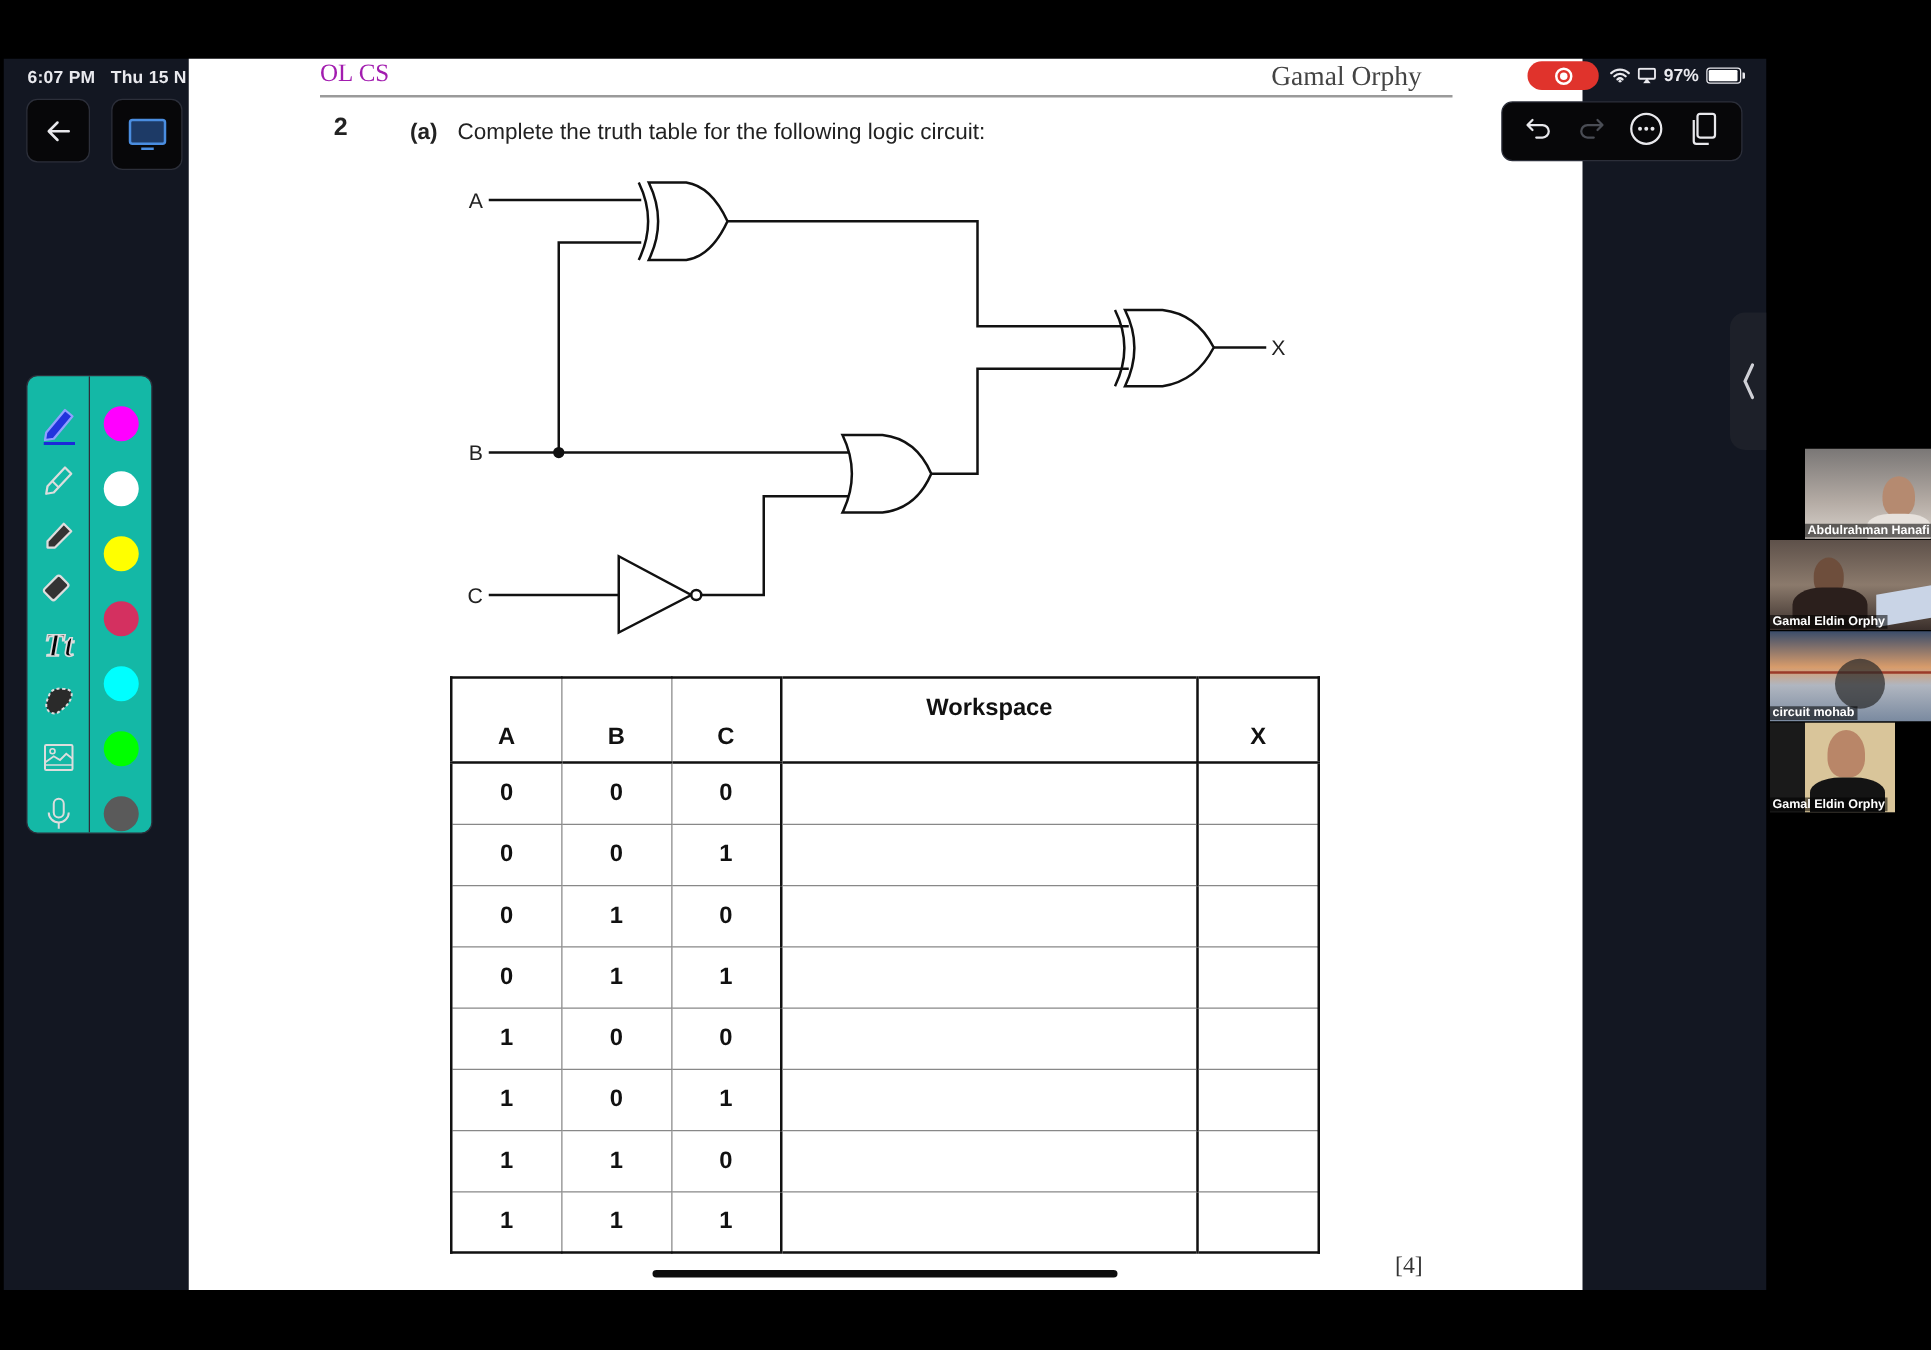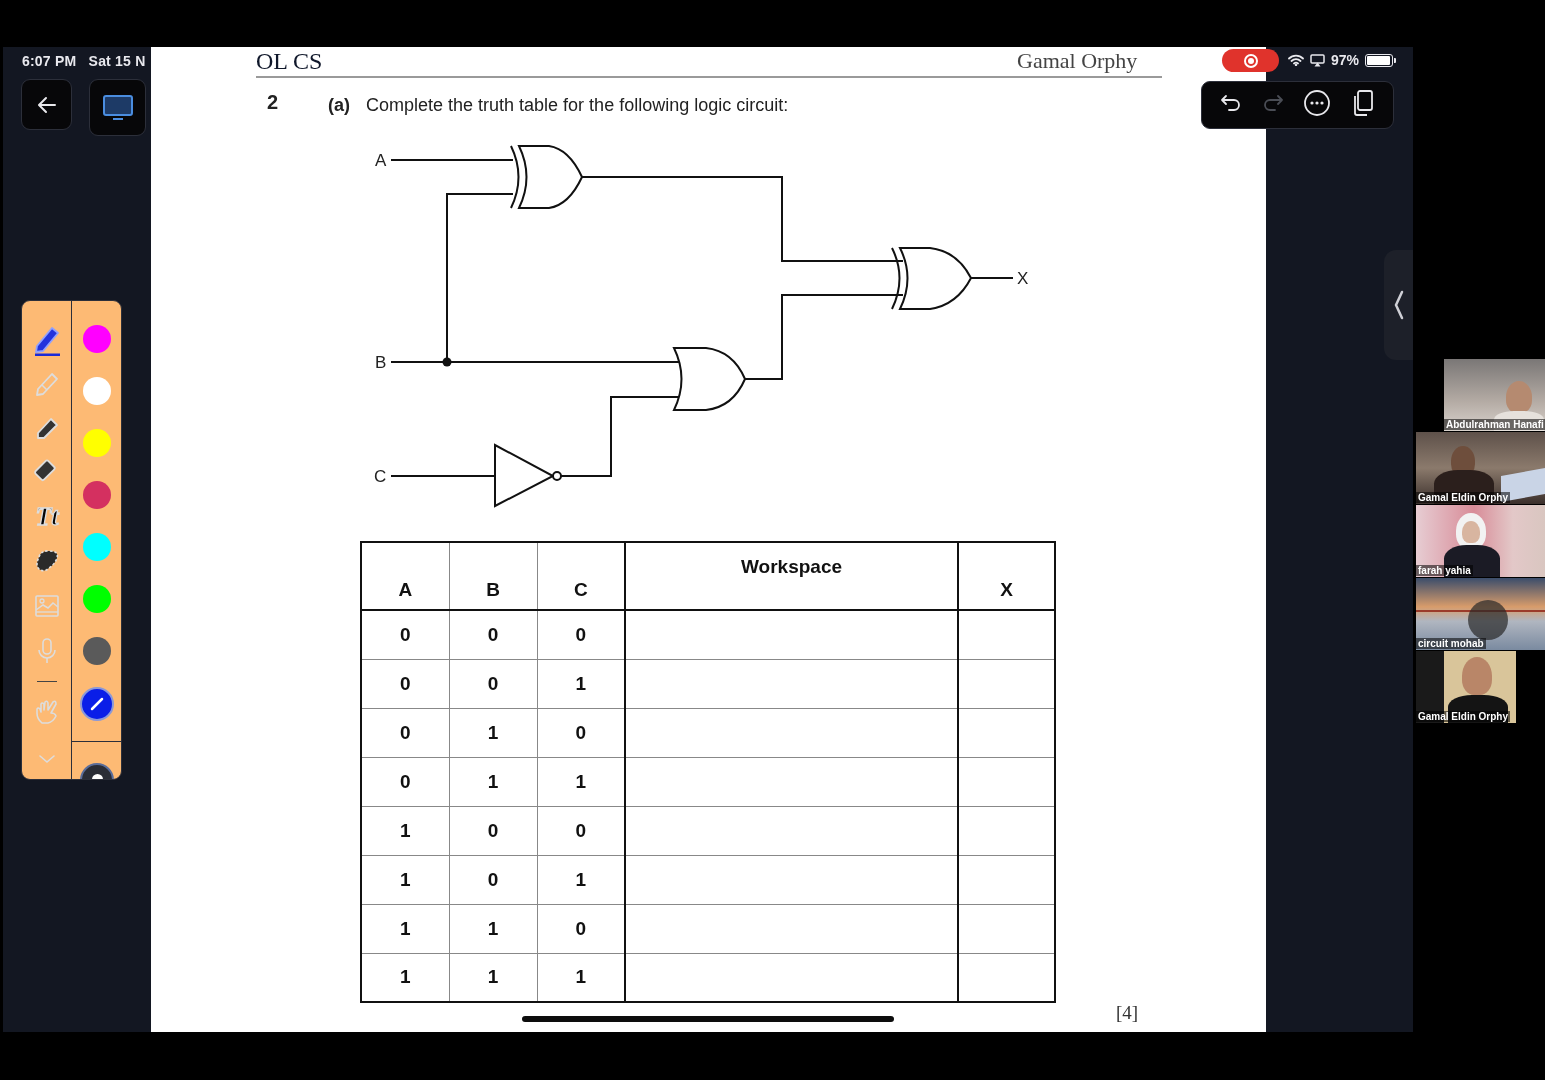--- a/index.html
+++ b/index.html
@@ -15,21 +15,21 @@
   .battery::after { content: ""; position: absolute; right: -4px; top: 3px; width: 2px; height: 5px; background: #e9e9ee; border-radius: 0 1px 1px 0; }
   .battery-fill { width: 96%; height: 100%; background: #fff; border-radius: 1px; }
   .rec-pill { position: absolute; left: 1222px; top: 49px; width: 57px; height: 23px; background: #e0332c; border-radius: 12px; display: flex; align-items: center; justify-content: center; z-index: 5; }
   .rec-dot { width: 14px; height: 14px; border: 2px solid #fff; border-radius: 50%; display: flex; align-items: center; justify-content: center; }
   .rec-dot::after { content: ""; width: 6px; height: 6px; background: #fff; border-radius: 50%; }
 
   .btn-dark { position: absolute; background: #070709; border: 1px solid #2c2f3a; border-radius: 9px; display: flex; align-items: center; justify-content: center; }
 
   
   .page { position: absolute; left: 151px; top: 47px; width: 1115px; height: 985px; background: #fff; }
-  .hdr-left { position: absolute; left: 105px; top: 1px; font-family: "Liberation Serif", serif; font-size: 24px; color: #0f172a; }
+  .hdr-left { position: absolute; left: 105px; top: 1px; font-family: "Liberation Serif", serif; font-size: 20px; color: #a21caf; }
   .hdr-right { position: absolute; left: 866px; top: 1px; font-family: "Liberation Serif", serif; font-size: 22px; color: #444; text-align: right; }
   .hdr-rule { position: absolute; left: 105px; top: 29px; width: 906px; height: 1.5px; background: #9a9a9a; }
   .qnum { position: absolute; left: 116px; top: 44px; font-size: 20px; font-weight: 700; color: #222; }
   .qpart { position: absolute; left: 177px; top: 48px; font-size: 18px; font-weight: 700; color: #222; }
   .qtext { position: absolute; left: 215px; top: 48px; font-size: 18px; color: #222; }
   .circuit { position: absolute; left: 0; top: 0; }
   .marks { position: absolute; left: 965px; top: 955px; font-family: "Liberation Serif", serif; font-size: 19px; color: #333; }
 
   .truth { position: absolute; left: 209px; top: 494px; border-collapse: collapse; border: 2.5px solid #111; }
   .truth th, .truth td { border: 1px solid #888; text-align: center; font-weight: 700; font-size: 19px; color: #111; }
@@ -39,41 +39,41 @@
   .truth .c-ws { width: 333px; border-left: 2.5px solid #111; border-right: 2.5px solid #111; }
   .truth .c-x { width: 97px; }
   .truth th.c-ws { vertical-align: top; padding-top: 13px; }
 
   .home-bar { position: absolute; left: 522px; top: 1016px; width: 372px; height: 6px; background: #0d0d0d; border-radius: 3px; z-index: 6; }
 
   
   .tools-top { position: absolute; left: 1201px; top: 81px; width: 193px; height: 48px; background: #070709; border: 1px solid #2c2f3a; border-radius: 9px; display: flex; align-items: center; justify-content: space-around; padding: 0 8px; z-index: 5; }
 
   
-  .palette { position: absolute; left: 21px; top: 300px; width: 101px; height: 480px; background: #fdba74; border: 1px solid #2c2f3a; border-radius: 9px; overflow: hidden; }
+  .palette { position: absolute; left: 21px; top: 300px; width: 101px; height: 367px; background: #14b8a6; border: 1px solid #2c2f3a; border-radius: 9px; overflow: hidden; }
   .palette .divider-v { position: absolute; left: 49px; top: 0; width: 1px; height: 100%; background: #2c2f3a; }
   .tool { position: absolute; left: 8px; width: 34px; height: 34px; display: flex; align-items: center; justify-content: center; }
   .swatch { position: absolute; left: 61px; width: 28px; height: 28px; border-radius: 50%; }
 
   .side-handle { position: absolute; left: 1384px; top: 250px; width: 29px; height: 110px; background: #1d2029; border-radius: 12px 0 0 12px; display: flex; align-items: center; justify-content: center; }
 
   
   .videos { position: absolute; left: 1416px; top: 359px; width: 129px; }
   .tile { position: relative; width: 129px; height: 72px; margin-bottom: 1px; overflow: hidden; }
   .tile-name { position: absolute; left: 0; bottom: 1px; font-size: 10px; color: #fff; background: rgba(0,0,0,0.55); padding: 0 2px; white-space: nowrap; font-weight: 600; }
   .person { position: absolute; border-radius: 50% 50% 40% 40%; }
 </style>
 </head>
 <body>
 
 <div class="ipad"></div>
 
 <div class="status-time">
   <span>6:07 PM</span>&nbsp;&nbsp;
-  <span>Sat 15 N</span>
+  <span>Thu 15 N</span>
 </div>
 
 <div class="btn-dark" style="left:21px;top:79px;width:51px;height:51px;">
   <svg width="24" height="24" viewBox="0 0 24 24">
       <path d="M20 12H5M11 5l-7 7 7 7" stroke="#e8e8ec" stroke-width="2" fill="none" stroke-linecap="round" stroke-linejoin="round"></path>
     </svg>
 </div>
 <div class="btn-dark" style="left:89px;top:79px;width:57px;height:57px;">
   <svg width="32" height="28" viewBox="0 0 32 28">
       <rect x="2" y="2" width="28" height="19" rx="2" fill="#1d3a66" stroke="#4a8de0" stroke-width="2"></rect>
@@ -335,26 +335,20 @@
     <div class="person" style="left:62px;top:22px;width:26px;height:32px;background:#b58a70;"></div>
     <div class="person" style="left:50px;top:52px;width:50px;height:22px;background:#e6e1dc;border-radius:40% 40% 0 0;"></div>
     <span class="tile-name">Abdulrahman Hanafi</span>
   </div>
   <div class="tile" style="background:linear-gradient(180deg,#5e514a 0%,#8b7a6c 50%,#3a2f2b 100%);">
     <div style="position:absolute;left:85px;top:40px;width:44px;height:26px;background:#c9d4e6;transform:skewY(-10deg);"></div>
     <div class="person" style="left:35px;top:14px;width:24px;height:30px;background:#6e4e3c;"></div>
     <div class="person" style="left:18px;top:38px;width:60px;height:34px;background:#2b1f1c;border-radius:40% 40% 0 0;"></div>
     <span class="tile-name">Gamal Eldin Orphy</span>
   </div>
-  <div class="tile" style="background:linear-gradient(90deg,#e7cdd3 0%,#d88c98 45%,#e3c8c8 75%,#d9c6c0 100%);">
-    <div class="person" style="left:40px;top:8px;width:30px;height:36px;background:#f2f2f2;"></div>
-    <div class="person" style="left:46px;top:16px;width:18px;height:22px;background:#d8b5a0;"></div>
-    <div class="person" style="left:28px;top:40px;width:56px;height:34px;background:#1b1b25;border-radius:40% 40% 0 0;"></div>
-    <span class="tile-name">farah yahia</span>
-  </div>
   <div class="tile" style="background:linear-gradient(180deg,#3b4d6b 0%,#d89c6b 40%,#b0b6c0 60%,#7a8aa0 100%);">
     <div style="position:absolute;left:0;top:32px;width:129px;height:2px;background:#9b3b2a;"></div>
     <div class="person" style="left:52px;top:22px;width:40px;height:40px;background:rgba(40,40,40,0.7);border-radius:50%;"></div>
     <span class="tile-name">circuit mohab</span>
   </div>
   <div class="tile" style="background:#1a1a1a;width:100px;">
     <div style="position:absolute;left:28px;top:0;width:72px;height:72px;background:#d9c59a;"></div>
     <div class="person" style="left:46px;top:6px;width:30px;height:38px;background:#b98668;"></div>
     <div class="person" style="left:32px;top:44px;width:60px;height:30px;background:#141414;border-radius:40% 40% 0 0;"></div>
     <span class="tile-name">Gamal Eldin Orphy</span>

